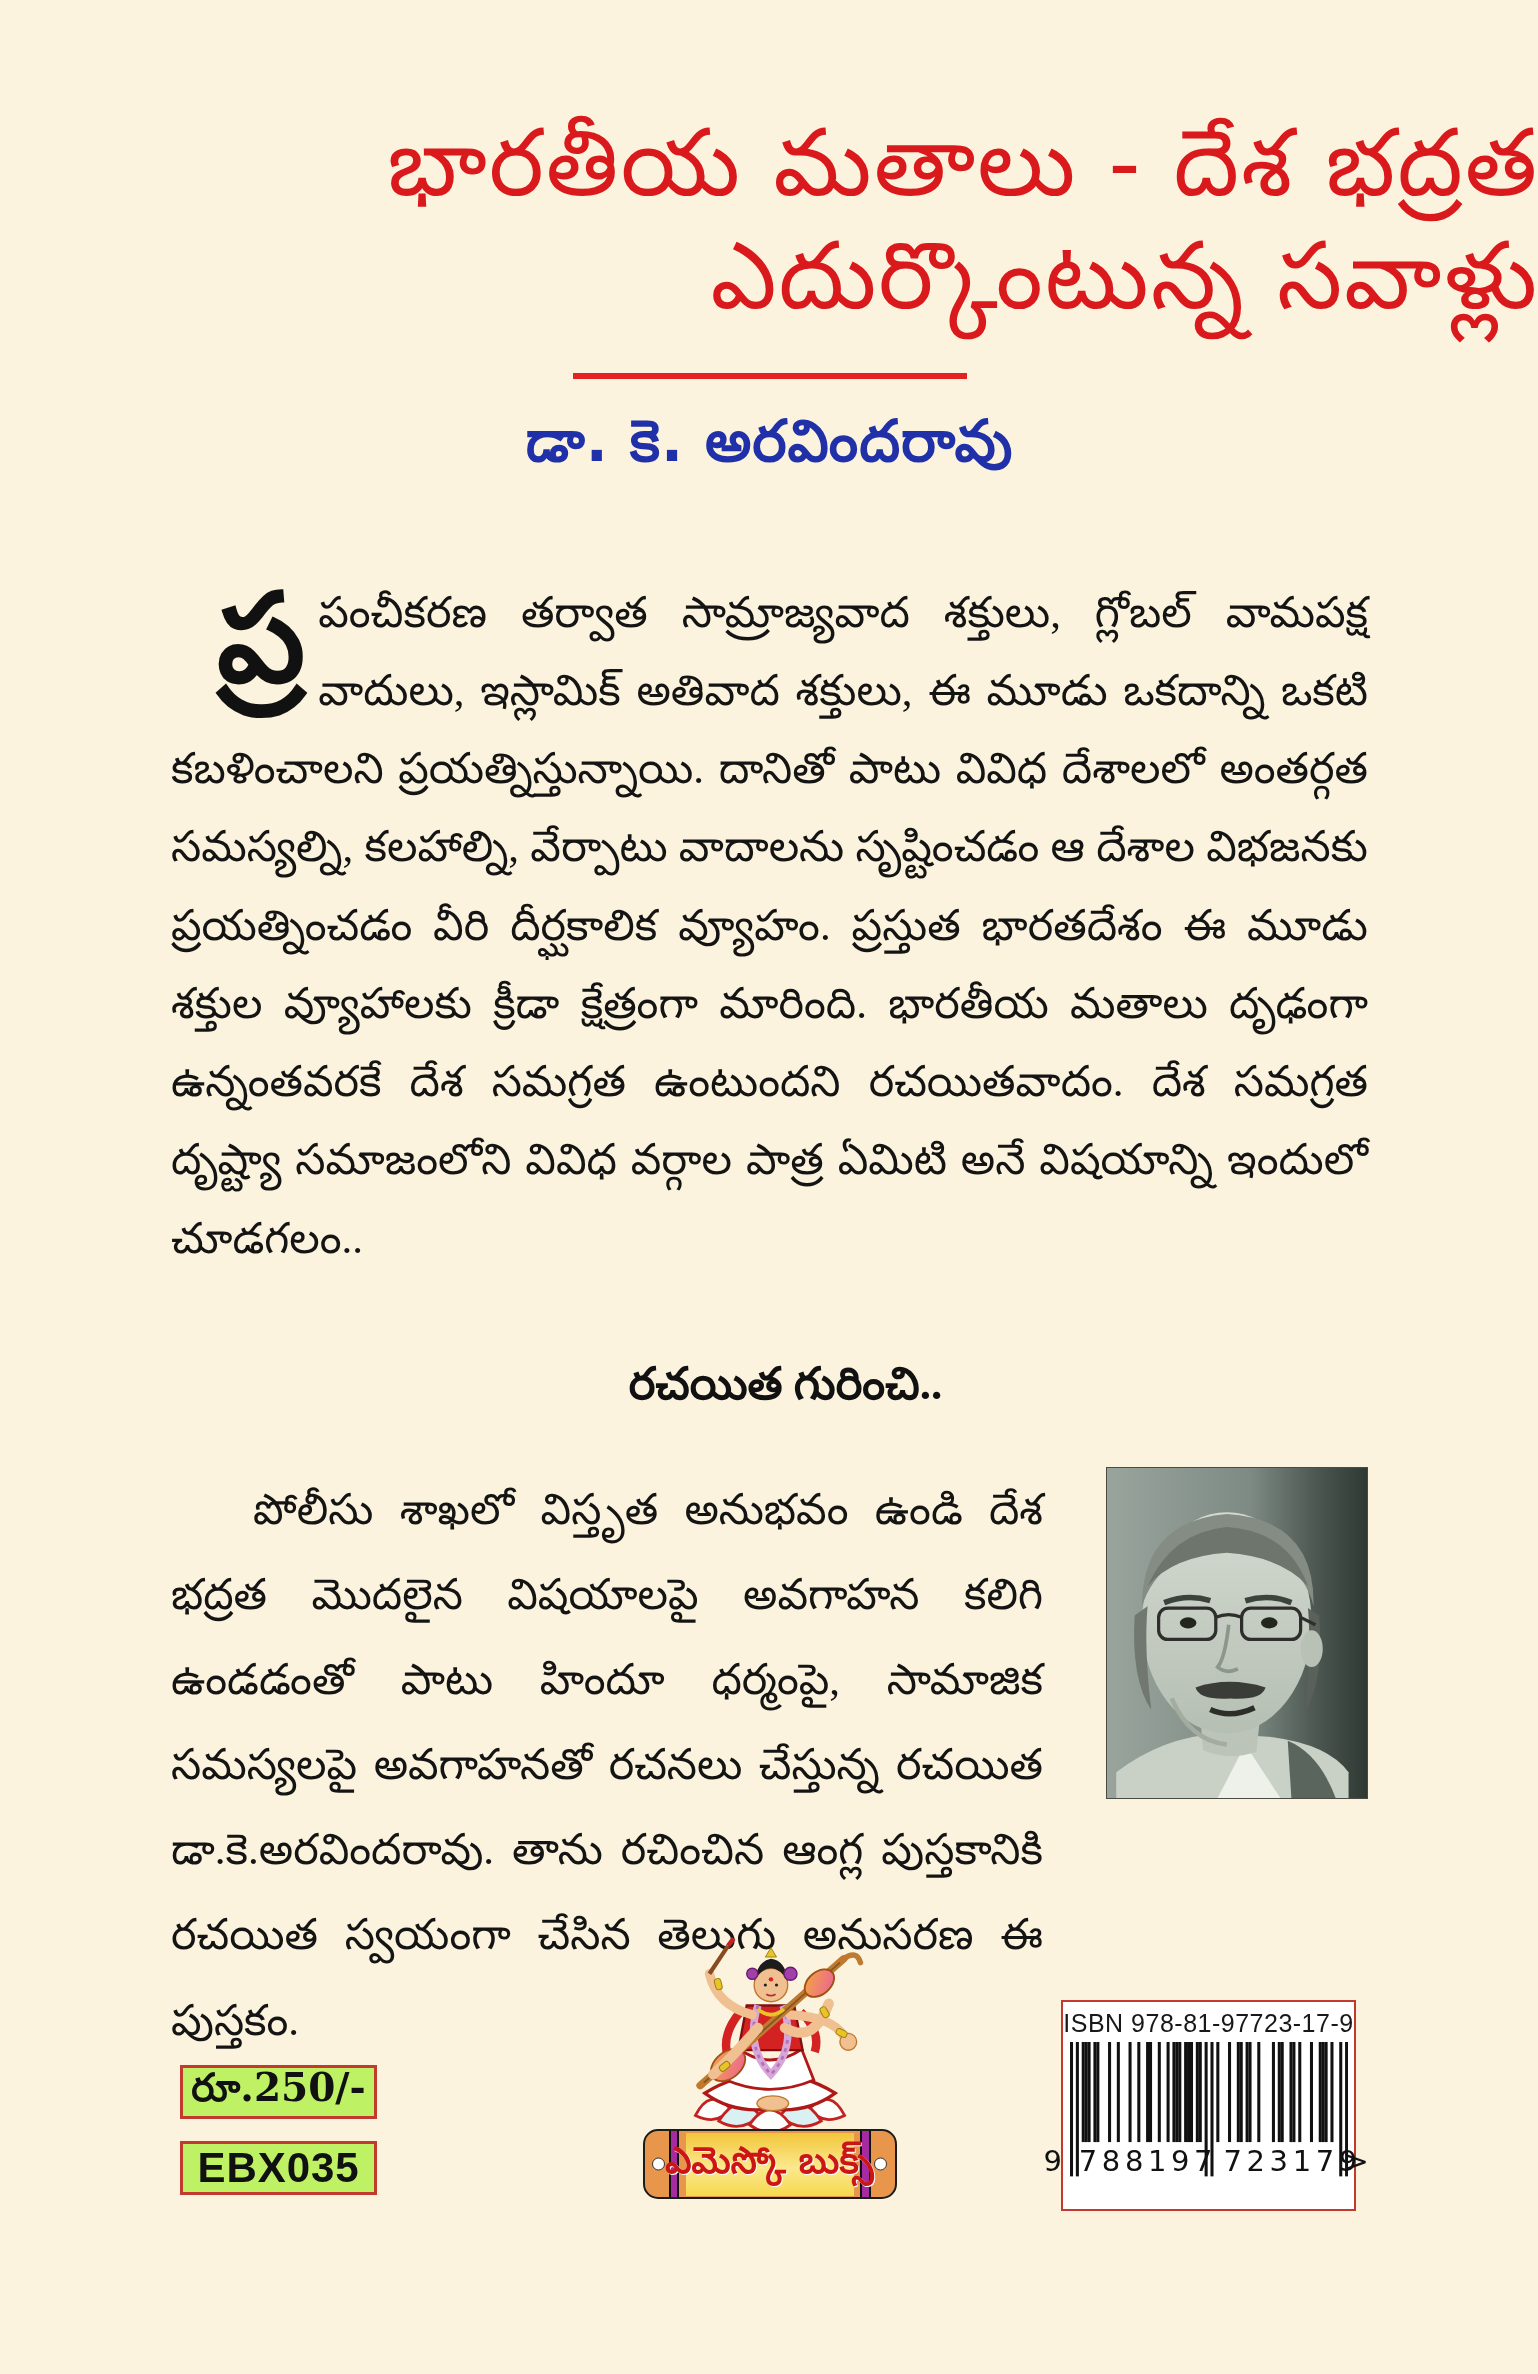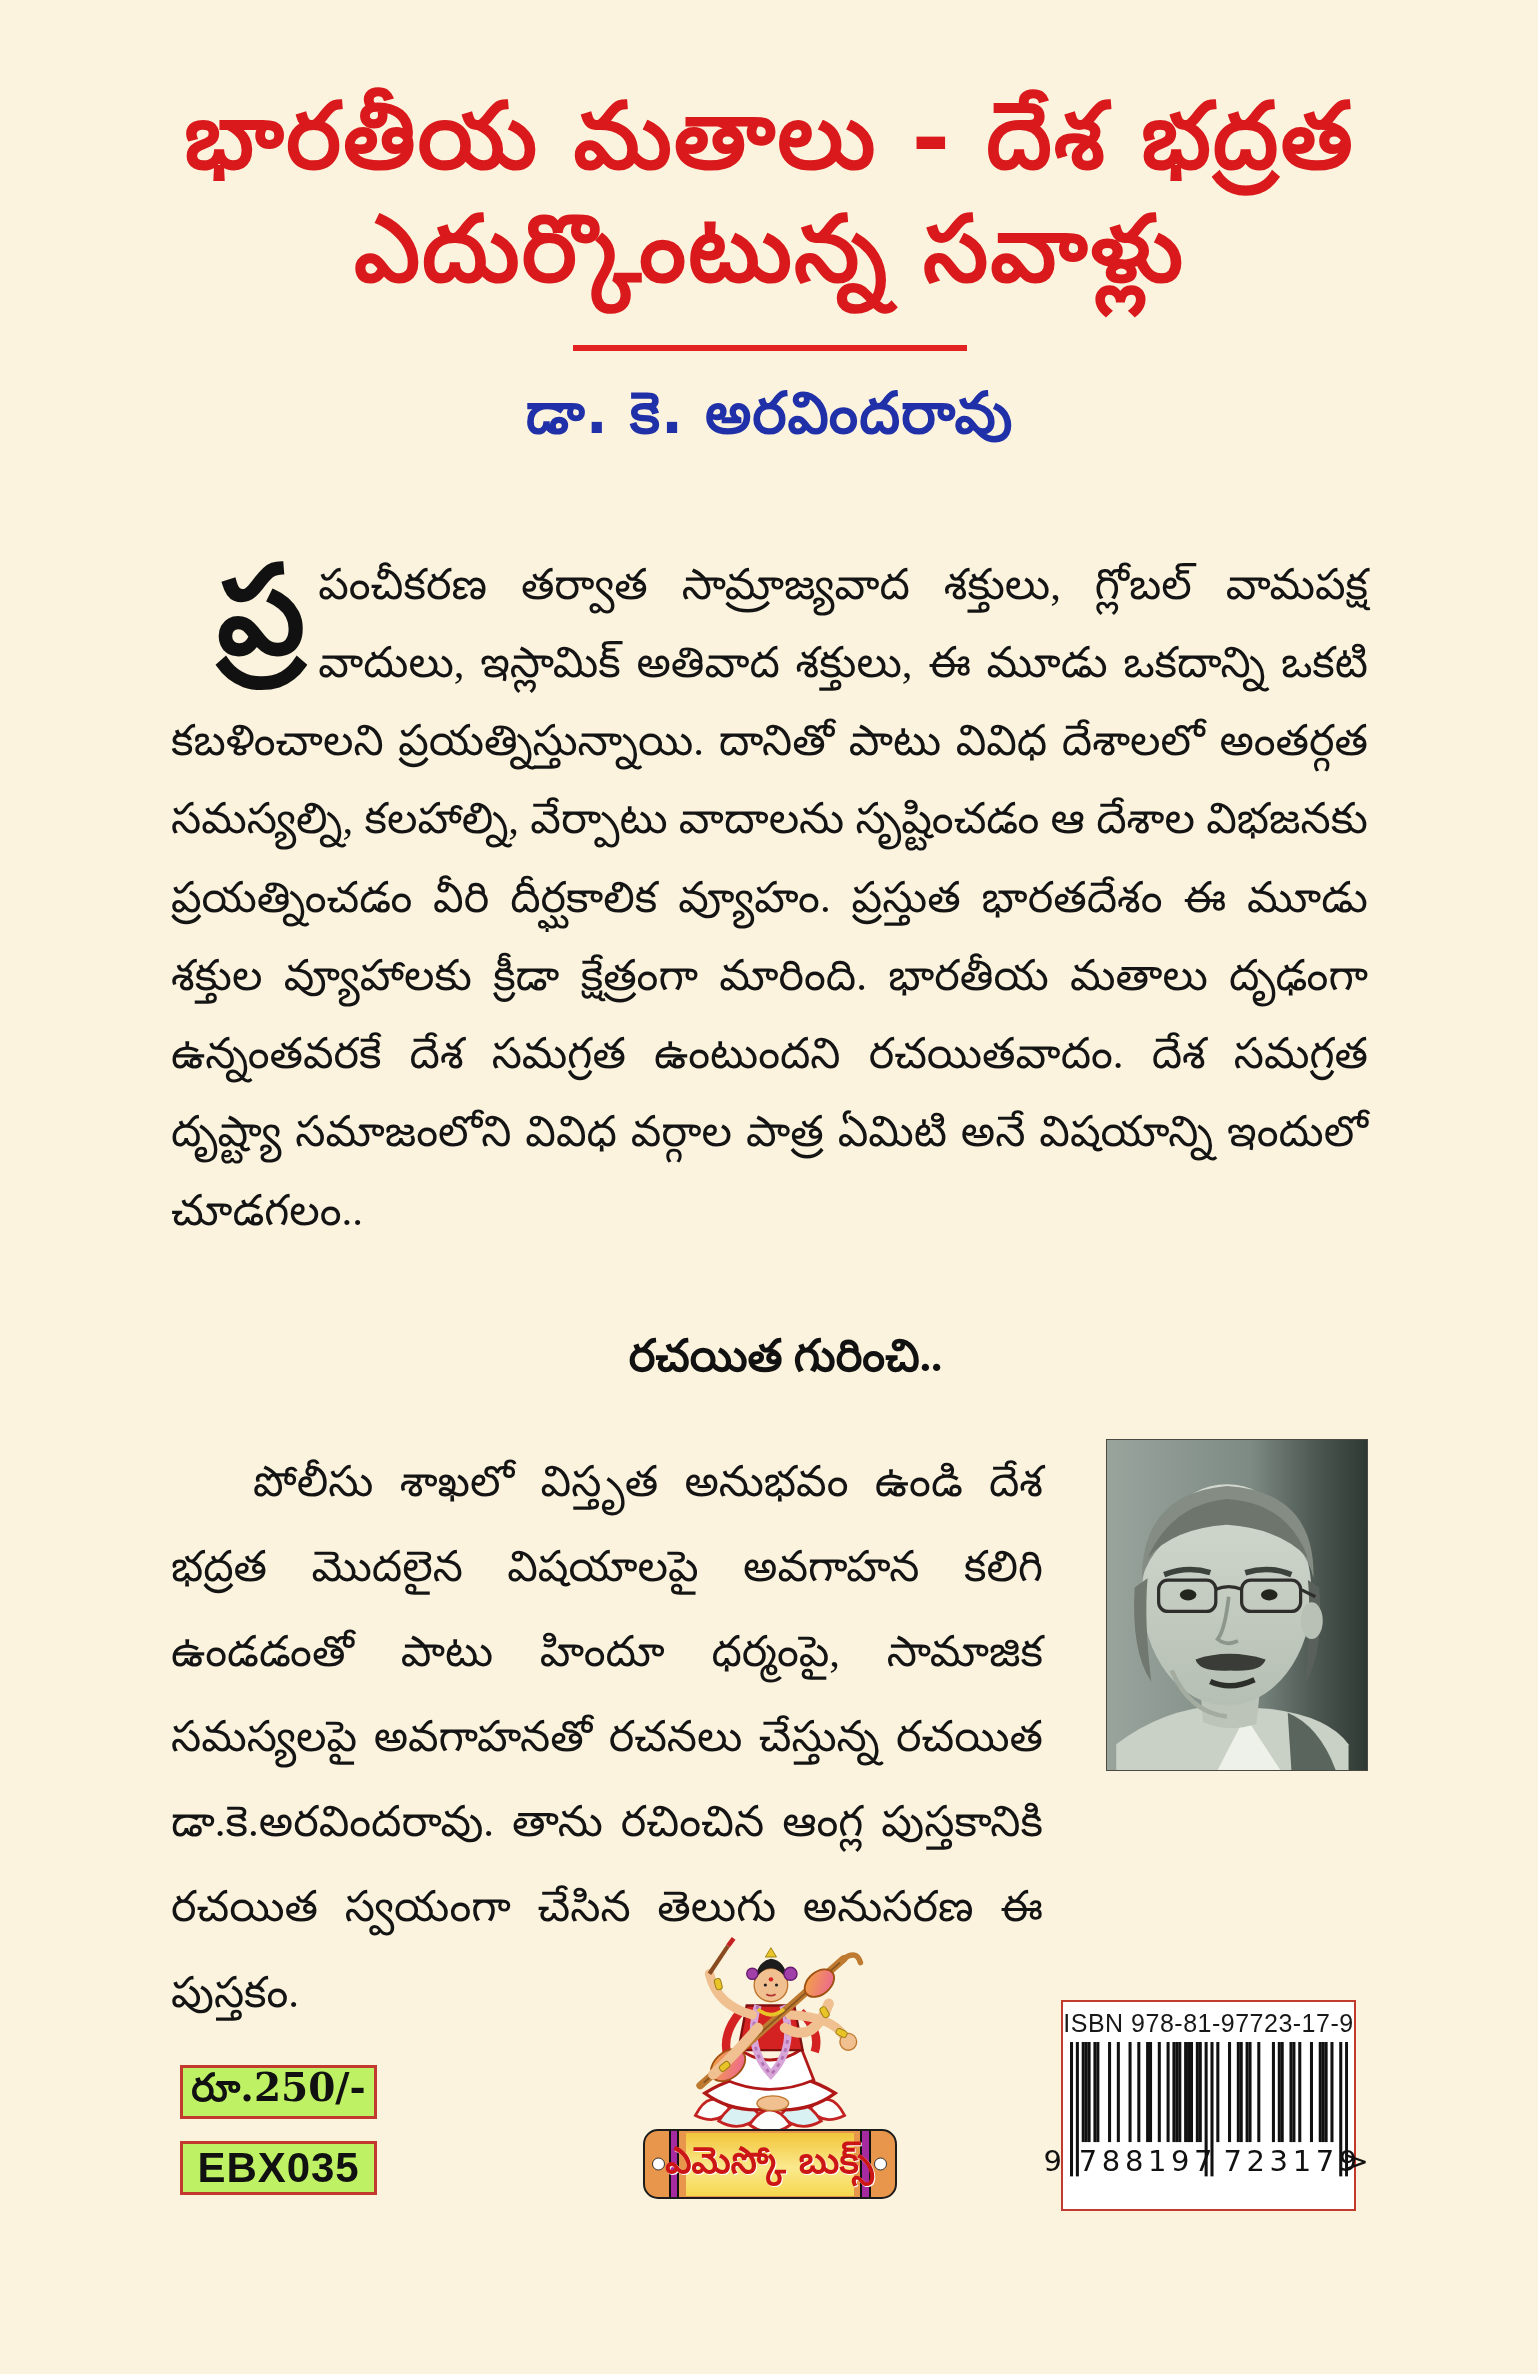--- a/index.html
+++ b/index.html
@@ -5,25 +5,25 @@
   html,body { margin:0; padding:0; }
   .page {
     position:relative;
     width:1539px; height:2375px;
     background: var(--bg, #fbf3dd);
     font-family: "Liberation Serif", serif;
     overflow:hidden;
   }
   
   .title {
-    padding-top:79px;
-    text-align:center;
+    padding-top:107px;
+    text-align:right;
     color: var(--titleRed, #d9191c);
     font-family:"DejaVu Serif", serif;
-    font-weight:bold;
+    font-weight:normal;
     font-size:93px;
     line-height:1.22;
     letter-spacing:1.9px;
   }
   .divider {
     width:394px; height:5.6px;
     background: var(--dividerRed, #e32222);
     margin:39px auto 0;
   }
   .author {

